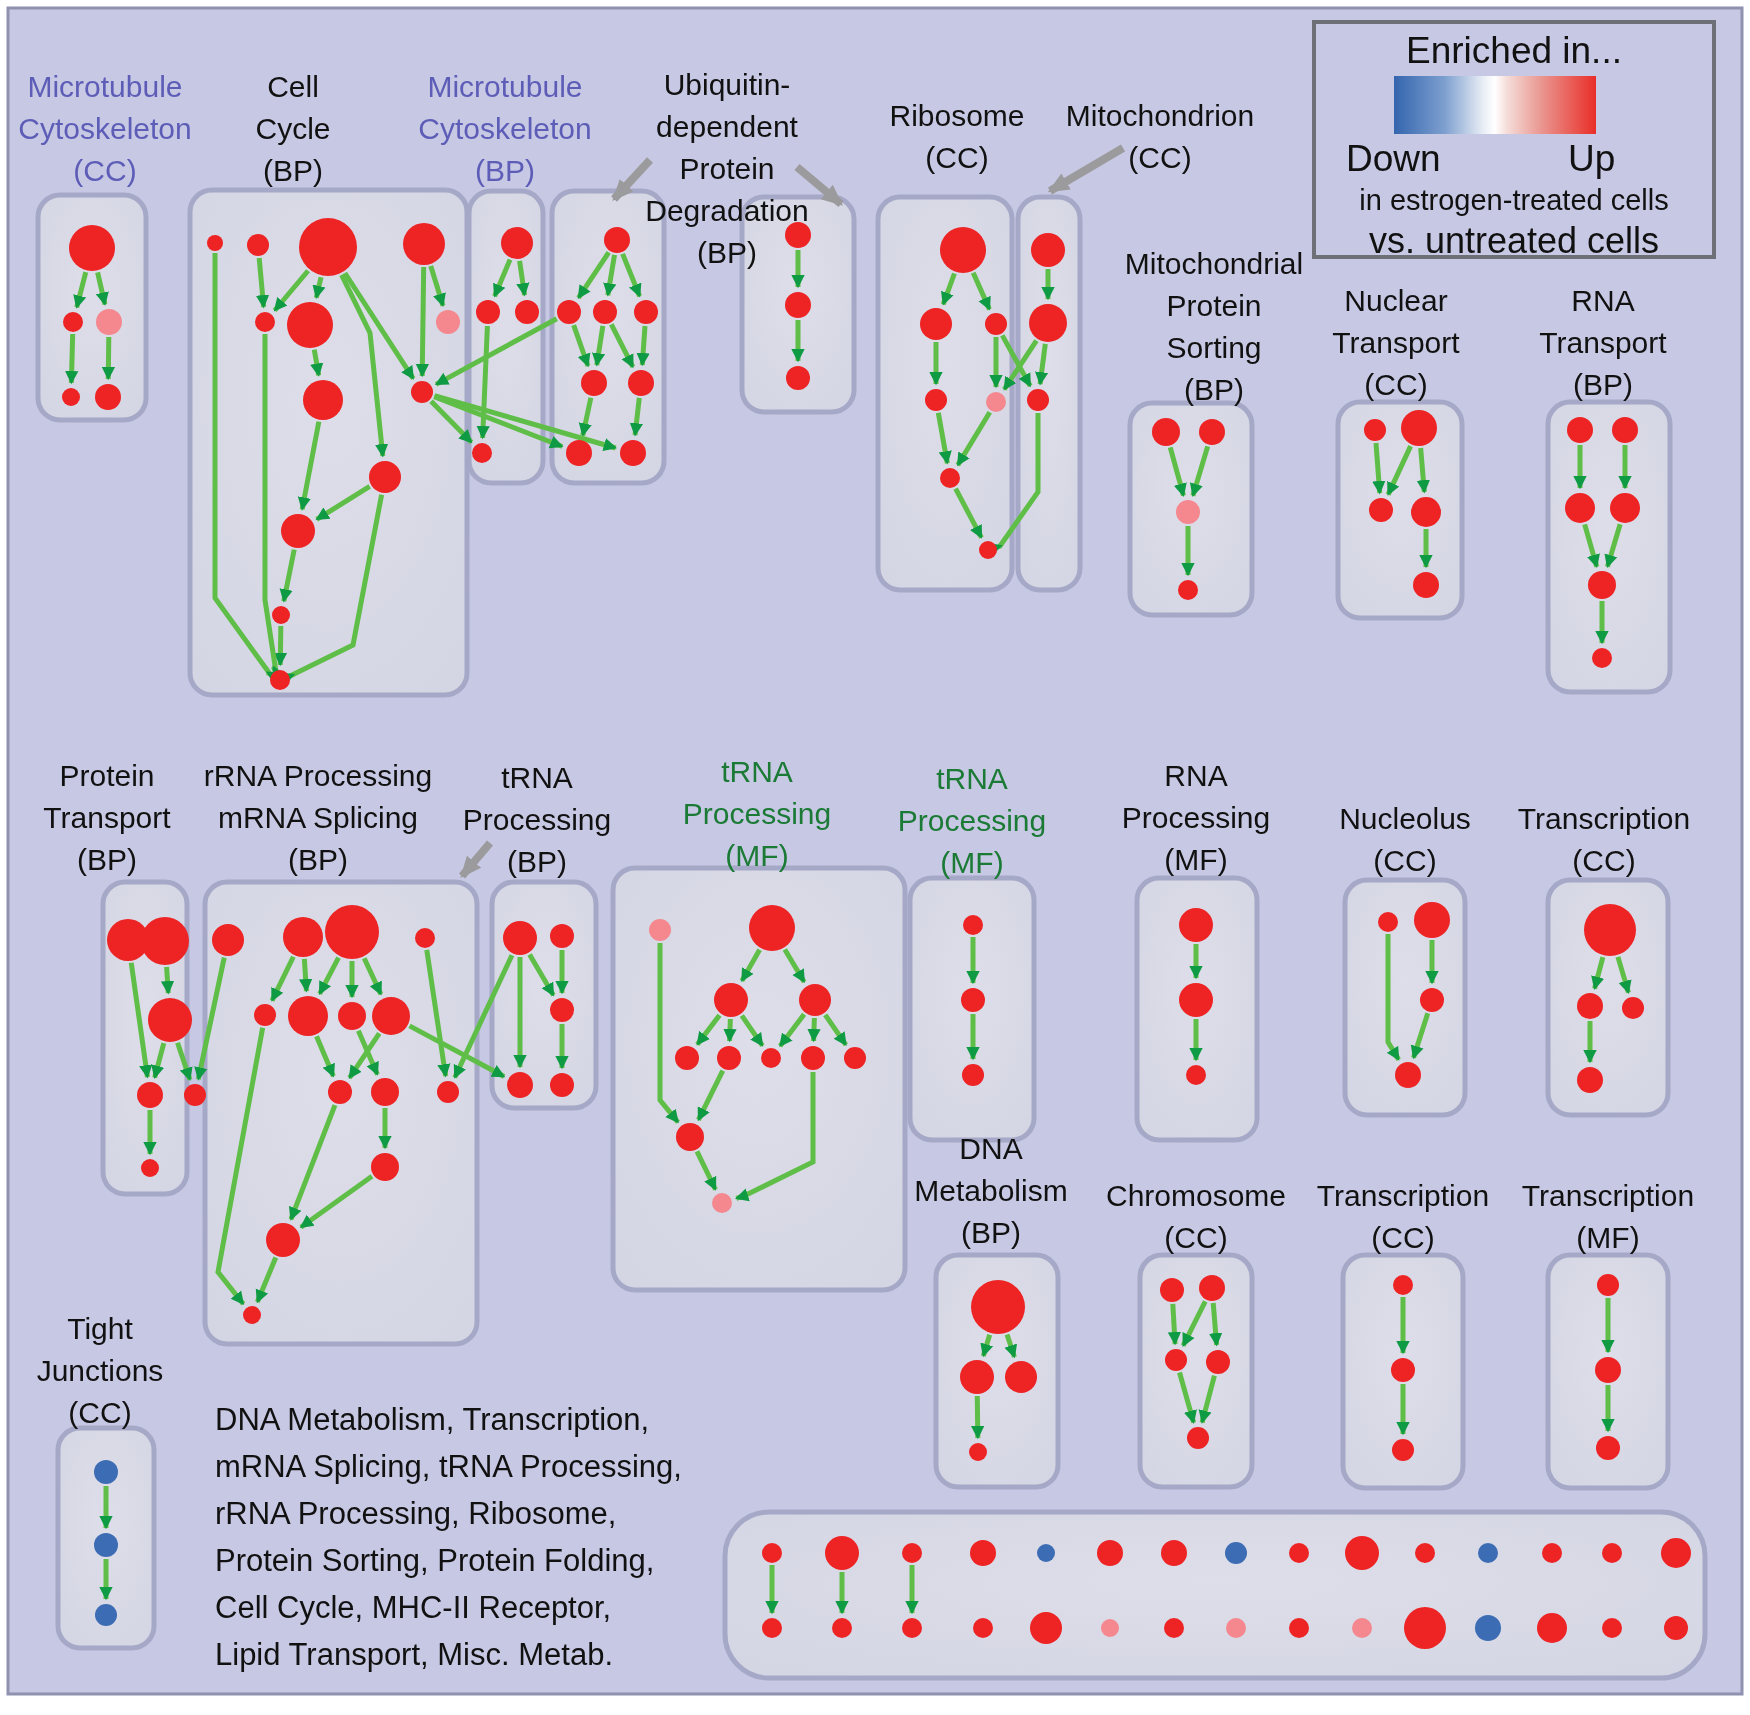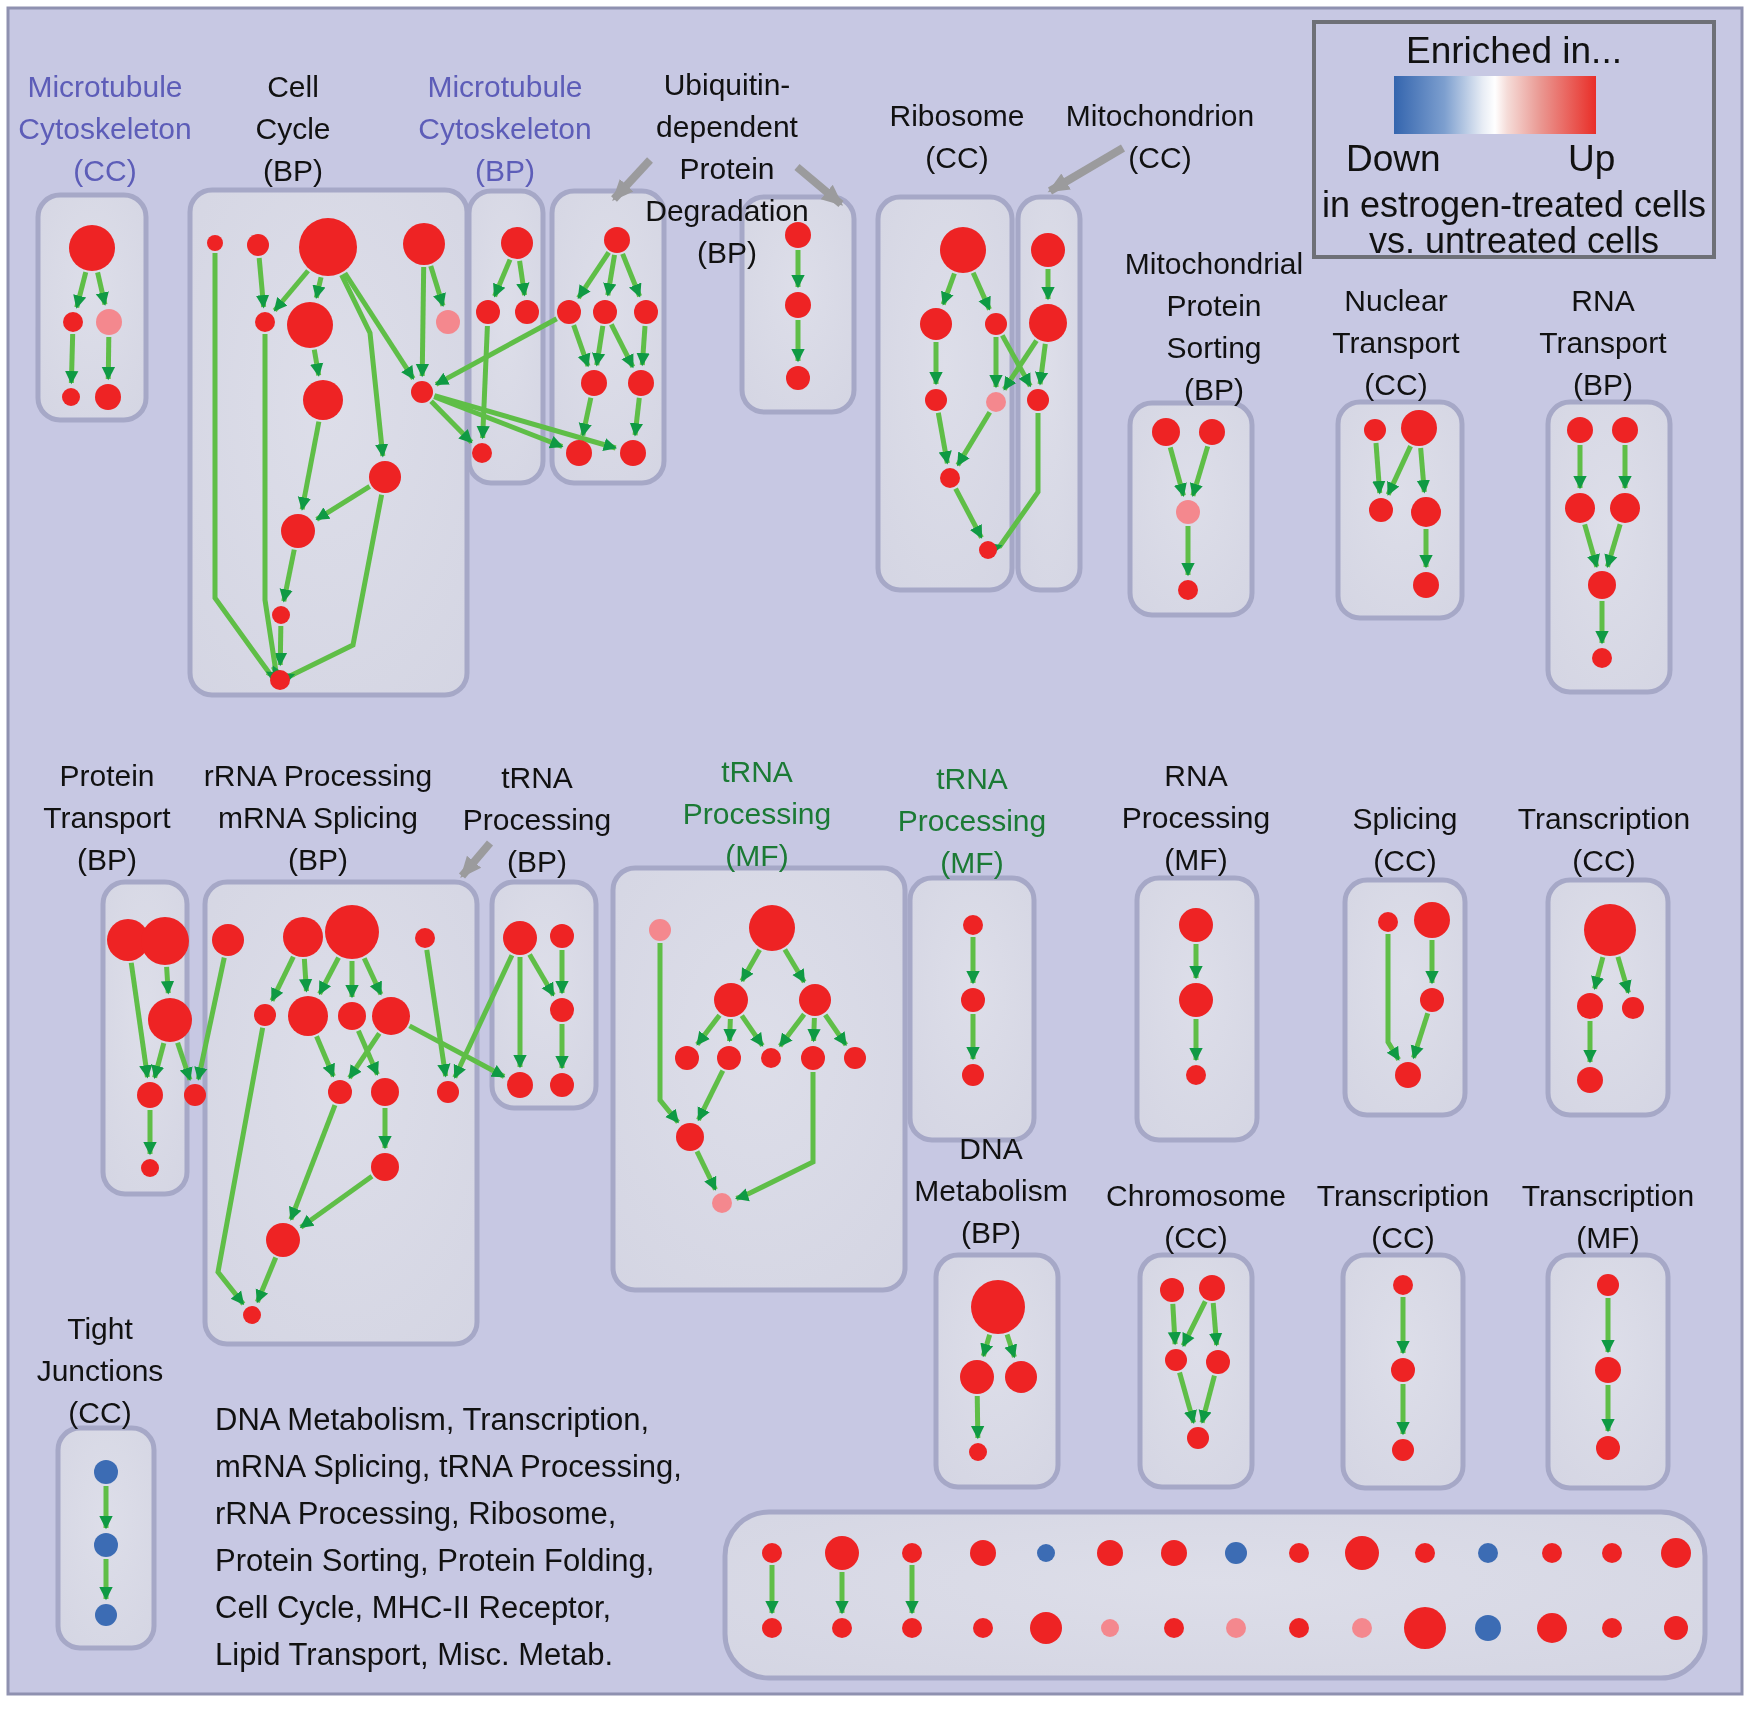--- a/index.html
+++ b/index.html
@@ -7,21 +7,21 @@
   #net{position:absolute;left:0;top:0;}
   .glabel{position:absolute;width:340px;text-align:center;font-size:30px;line-height:42px;
           white-space:pre-line;color:#111;}
   .legend{position:absolute;left:1312px;top:20px;width:404px;height:239px;border:4px solid #6e7077;
           box-sizing:border-box;}
   .legend-title{position:absolute;top:6px;left:0;width:100%;text-align:center;font-size:37px;color:#111;}
   .legend-grad{position:absolute;left:78px;top:52px;width:202px;height:58px;
      background:linear-gradient(90deg,#3465ae 0%,#7d9fcf 25%,#e8edf5 44%,#ffffff 50%,#f5dcd8 56%,#ea9a94 72%,#e92e28 100%);}
   .legend-down{position:absolute;left:30px;top:114px;font-size:37px;color:#111;}
   .legend-up{position:absolute;left:252px;top:114px;font-size:37px;color:#111;}
-  .legend-l1{position:absolute;top:160px;left:0;width:100%;text-align:center;font-size:36px;color:#111;}
+  .legend-l1{position:absolute;top:160px;left:0;width:100%;text-align:center;font-size:29px;color:#111;}
   .legend-l2{position:absolute;top:196px;left:0;width:100%;text-align:center;font-size:36px;color:#111;}
   .misc{position:absolute;left:215px;top:1396px;font-size:31px;line-height:47px;color:#111;}
 </style>
 </head>
 <body>
 
 <div id="stage">
   <svg id="net" width="1750" height="1715" viewBox="0 0 1750 1715">
       <defs>
         <radialGradient id="boxg" cx="0.5" cy="0.42" r="0.85">
@@ -410,21 +410,21 @@
 (BP)</div>
     <div class="glabel" style="left: 587px; top: 751px; color: rgb(27, 122, 53);">tRNA
 Processing
 (MF)</div>
     <div class="glabel" style="left: 802px; top: 758px; color: rgb(27, 122, 53);">tRNA
 Processing
 (MF)</div>
     <div class="glabel" style="left: 1026px; top: 755px; color: rgb(17, 17, 17);">RNA
 Processing
 (MF)</div>
-    <div class="glabel" style="left: 1235px; top: 798px; color: rgb(17, 17, 17);">Splicing
+    <div class="glabel" style="left: 1235px; top: 798px; color: rgb(17, 17, 17);">Nucleolus
 (CC)</div>
     <div class="glabel" style="left: 1434px; top: 798px; color: rgb(17, 17, 17);">Transcription
 (CC)</div>
     <div class="glabel" style="left: 821px; top: 1128px; color: rgb(17, 17, 17);">DNA
 Metabolism
 (BP)</div>
     <div class="glabel" style="left: 1026px; top: 1175px; color: rgb(17, 17, 17);">Chromosome
 (CC)</div>
     <div class="glabel" style="left: 1233px; top: 1175px; color: rgb(17, 17, 17);">Transcription
 (CC)</div>

